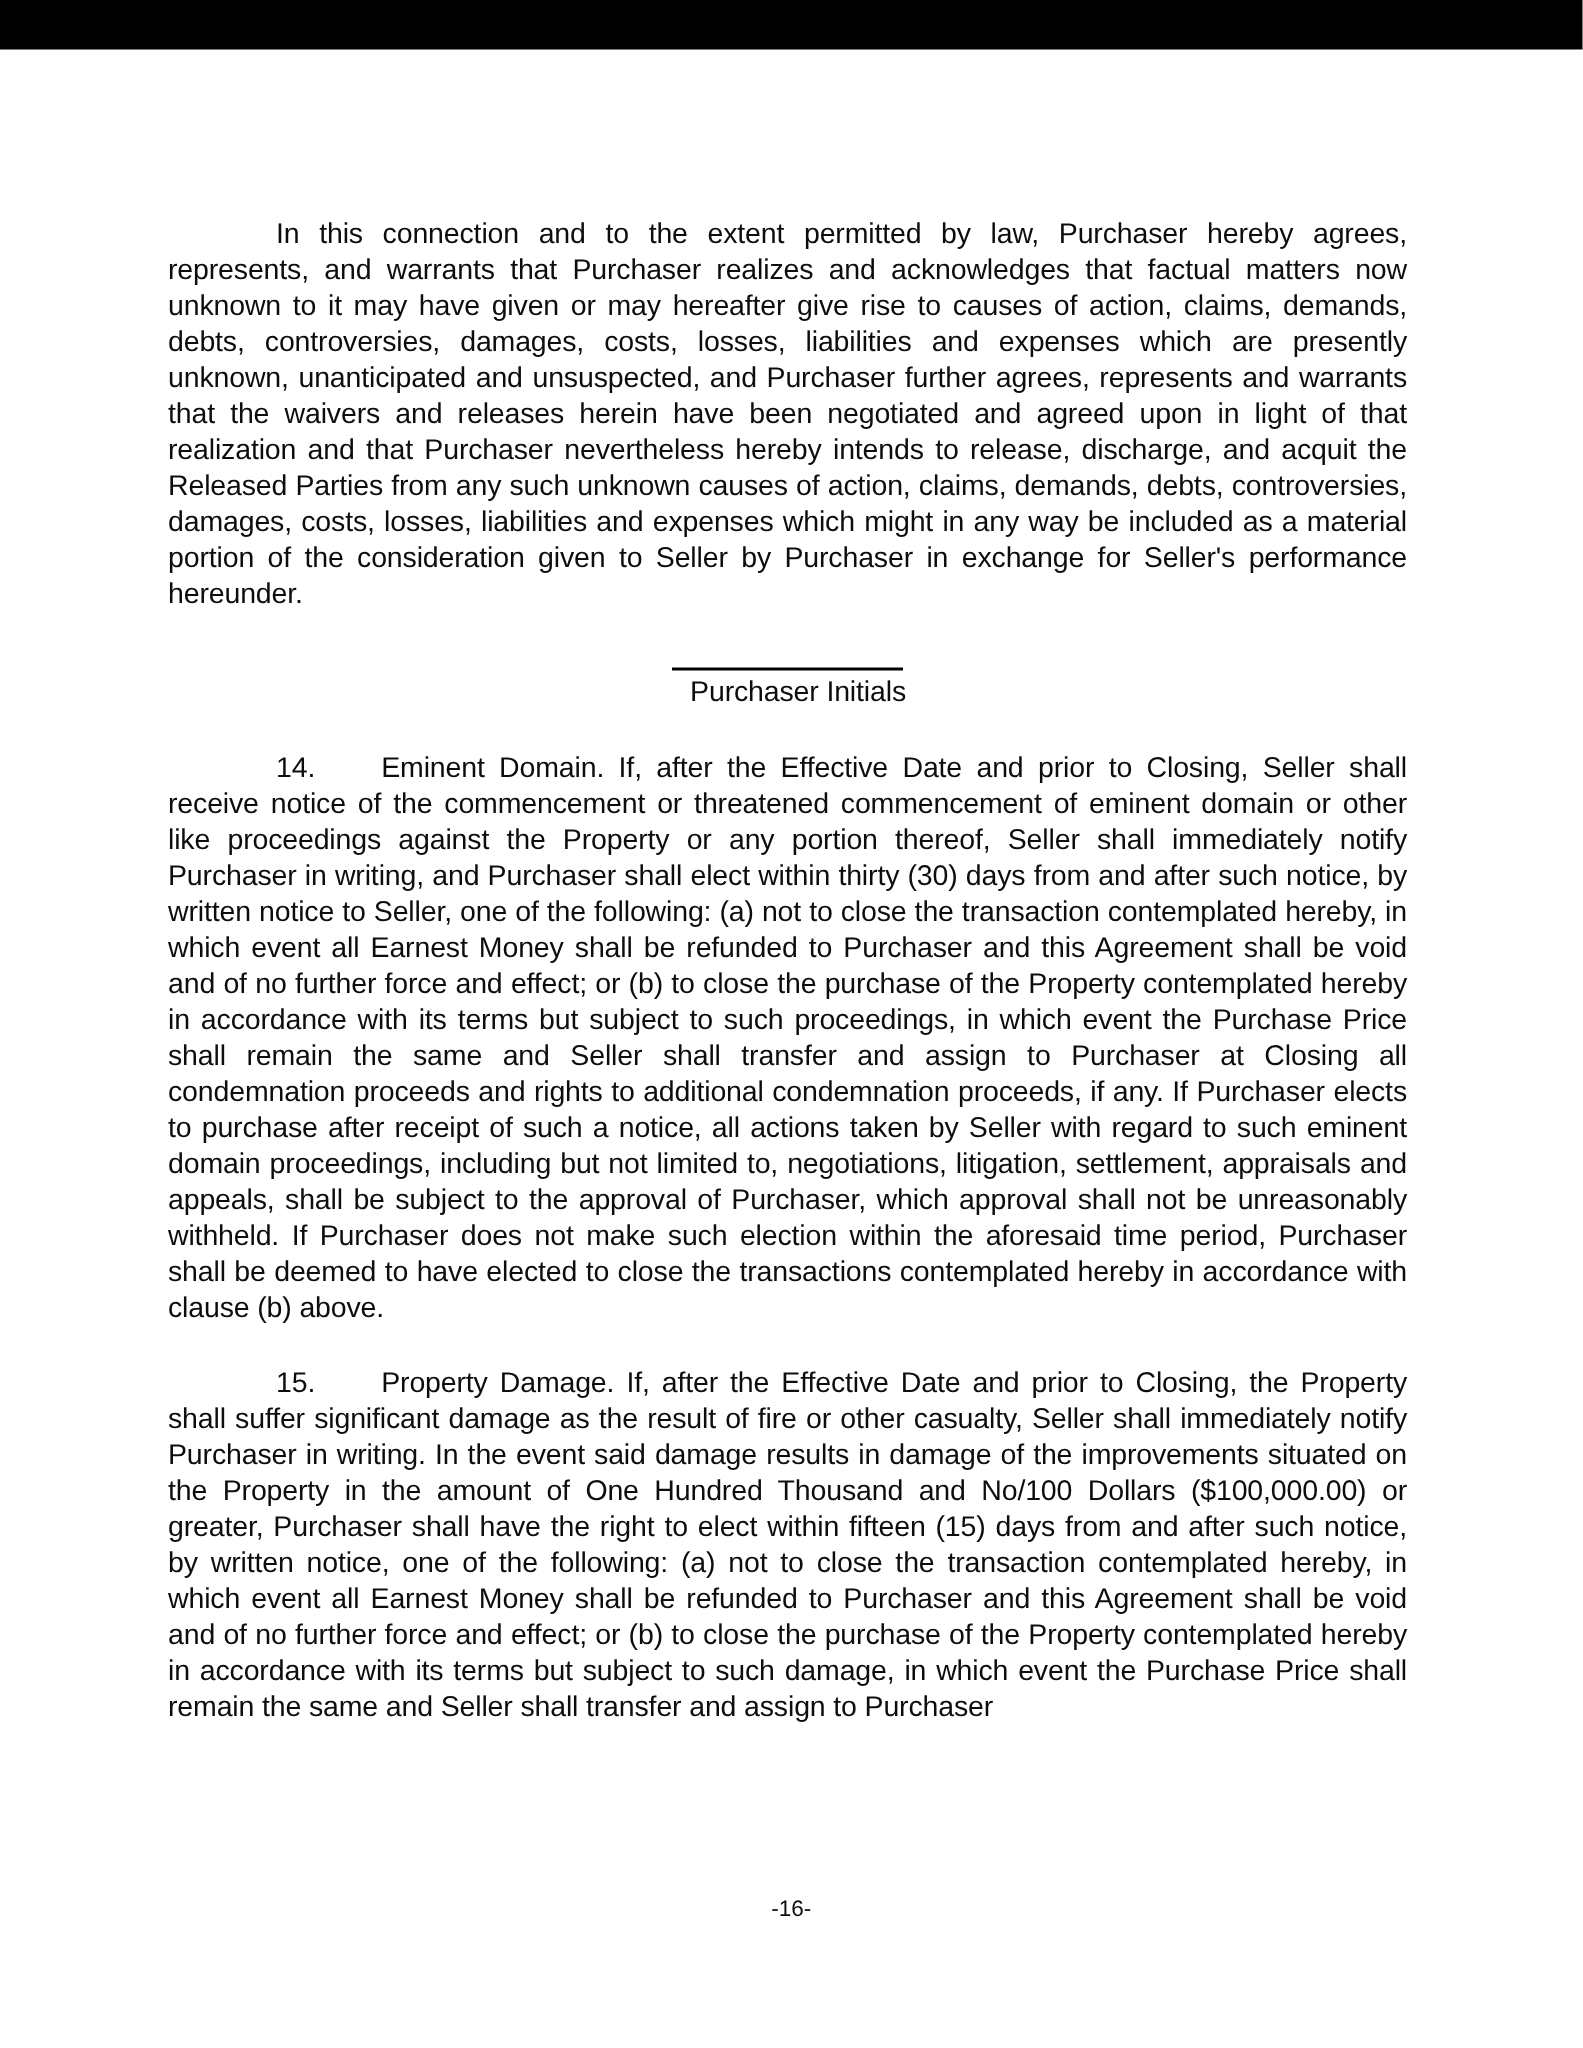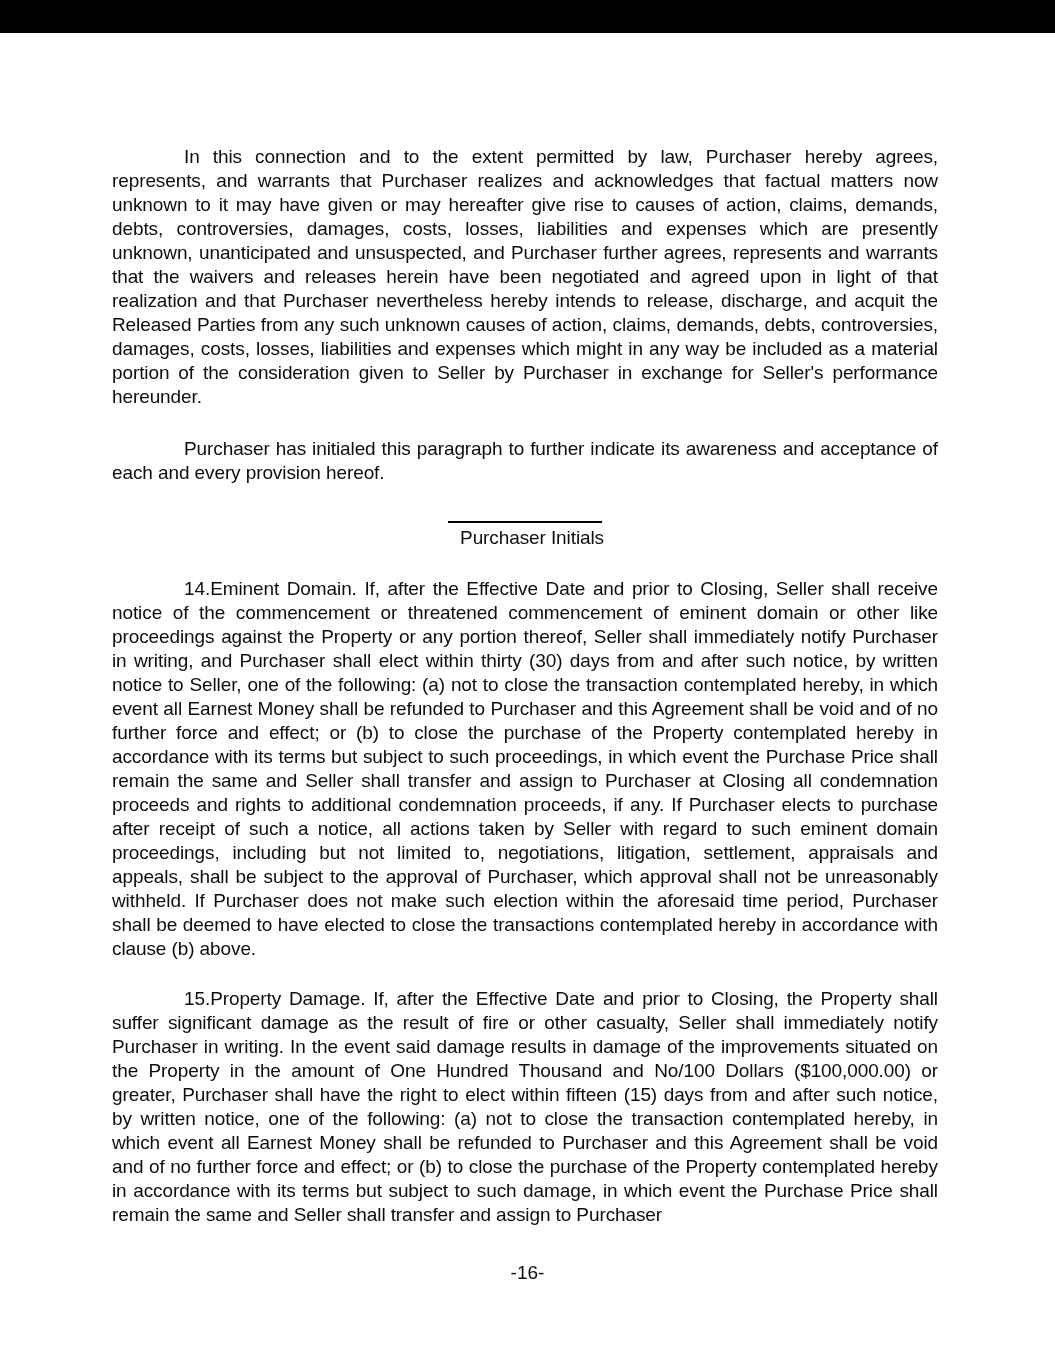--- a/index.html
+++ b/index.html
@@ -50,44 +50,43 @@
   }
   .initials-label {
     display: block;
     margin-top: 2px;
     font-size: 19px;
     line-height: 26px;
     white-space: nowrap;
   }
   p.section-par { margin-top: 26px; }
   p.section-par.sec-15 { }
-  .sec-num { }
+  .sec-num { padding-right: 44px; }
   .sec-title {
     text-decoration-thickness: 2px;
     text-underline-offset: 3px;
   }
   .page-number {
     position: absolute;
     left: 0; right: 0;
     top: 1262px;
     text-align: center;
-    font-size: 19px;
+    font-size: 15px;
     line-height: 22px;
   }
 </style>
 </head>
 <body>
 
 <div class="scan-bar"></div>
 
 <div class="content">
 
   <p class="body-par par-1">In this connection and to the extent permitted by law, Purchaser hereby agrees, represents, and warrants that Purchaser realizes and acknowledges that factual matters now unknown to it may have given or may hereafter give rise to causes of action, claims, demands, debts, controversies, damages, costs, losses, liabilities and expenses which are presently unknown, unanticipated and unsuspected, and Purchaser further agrees, represents and warrants that the waivers and releases herein have been negotiated and agreed upon in light of that realization and that Purchaser nevertheless hereby intends to release, discharge, and acquit the Released Parties from any such unknown causes of action, claims, demands, debts, controversies, damages, costs, losses, liabilities and expenses which might in any way be included as a material portion of the consideration given to Seller by Purchaser in exchange for Seller's performance hereunder.</p>
 
-  <p class="body-par par-2">Purchaser has initialed this paragraph to further indicate its awareness and acceptance of each and every provision hereof.</p>
 
   <div class="initials-block">
     <div class="initials-line"></div>
     <span class="initials-label">Purchaser Initials</span>
   </div>
 
   <p class="body-par section-par sec-14">
     <span class="sec-num">14.</span><span class="sec-title">Eminent Domain</span><span class="sec-body">. If, after the Effective Date and prior to Closing, Seller shall receive notice of the commencement or threatened commencement of eminent domain or other like proceedings against the Property or any portion thereof, Seller shall immediately notify Purchaser in writing, and Purchaser shall elect within thirty (30) days from and after such notice, by written notice to Seller, one of the following: (a) not to close the transaction contemplated hereby, in which event all Earnest Money shall be refunded to Purchaser and this Agreement shall be void and of no further force and effect; or (b) to close the purchase of the Property contemplated hereby in accordance with its terms but subject to such proceedings, in which event the Purchase Price shall remain the same and Seller shall transfer and assign to Purchaser at Closing all condemnation proceeds and rights to additional condemnation proceeds, if any. If Purchaser elects to purchase after receipt of such a notice, all actions taken by Seller with regard to such eminent domain proceedings, including but not limited to, negotiations, litigation, settlement, appraisals and appeals, shall be subject to the approval of Purchaser, which approval shall not be unreasonably withheld. If Purchaser does not make such election within the aforesaid time period, Purchaser shall be deemed to have elected to close the transactions contemplated hereby in accordance with clause (b) above.</span>
   </p>
 

